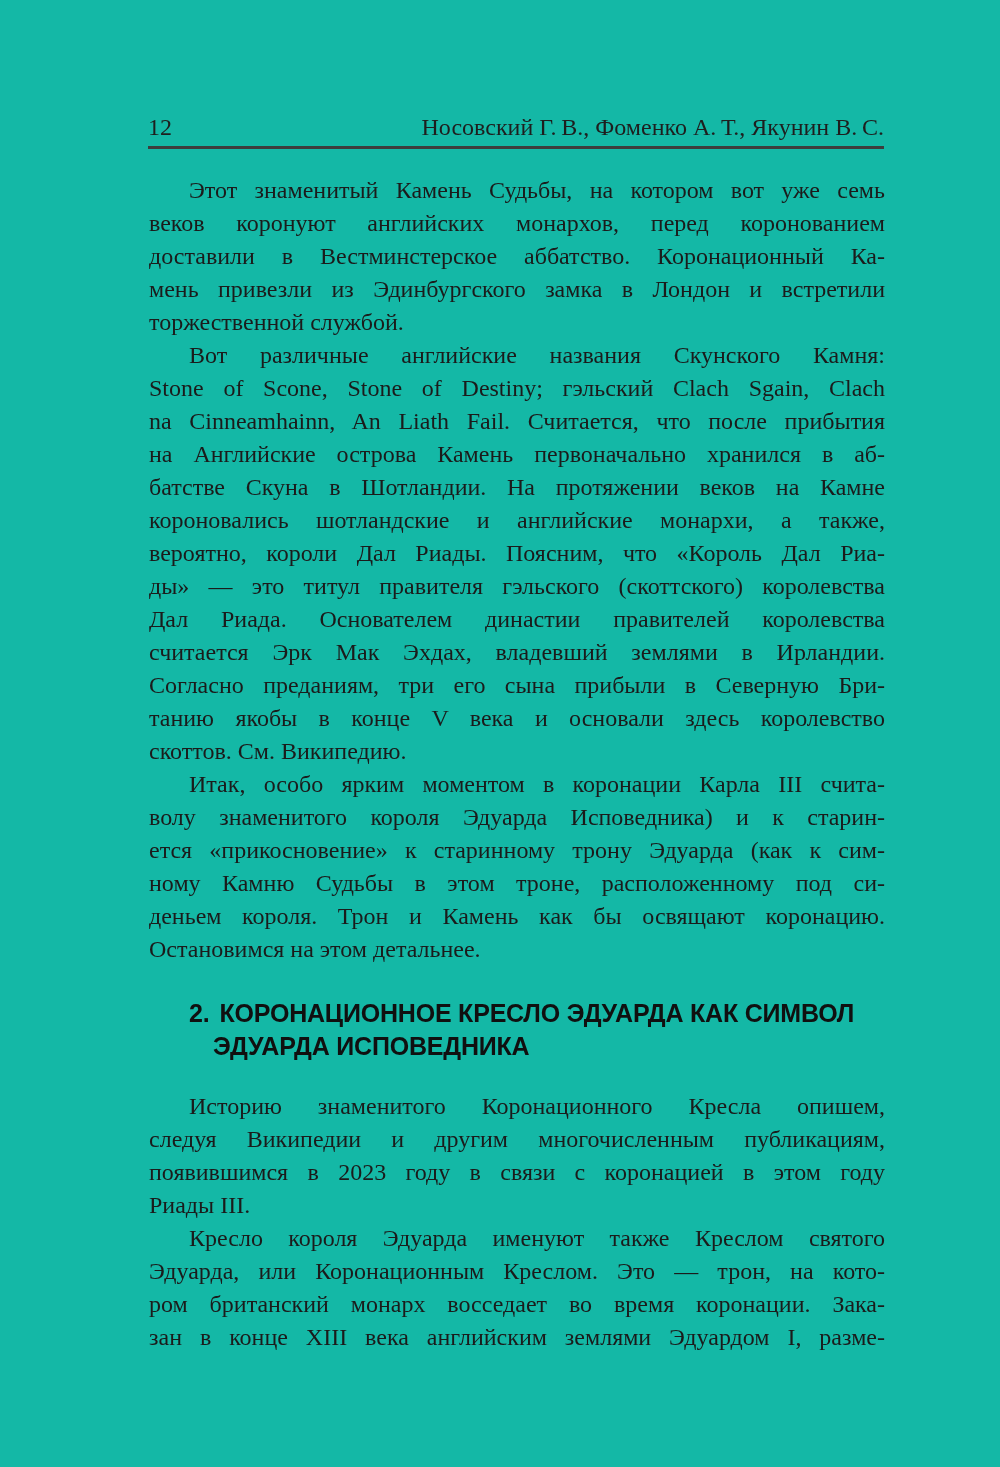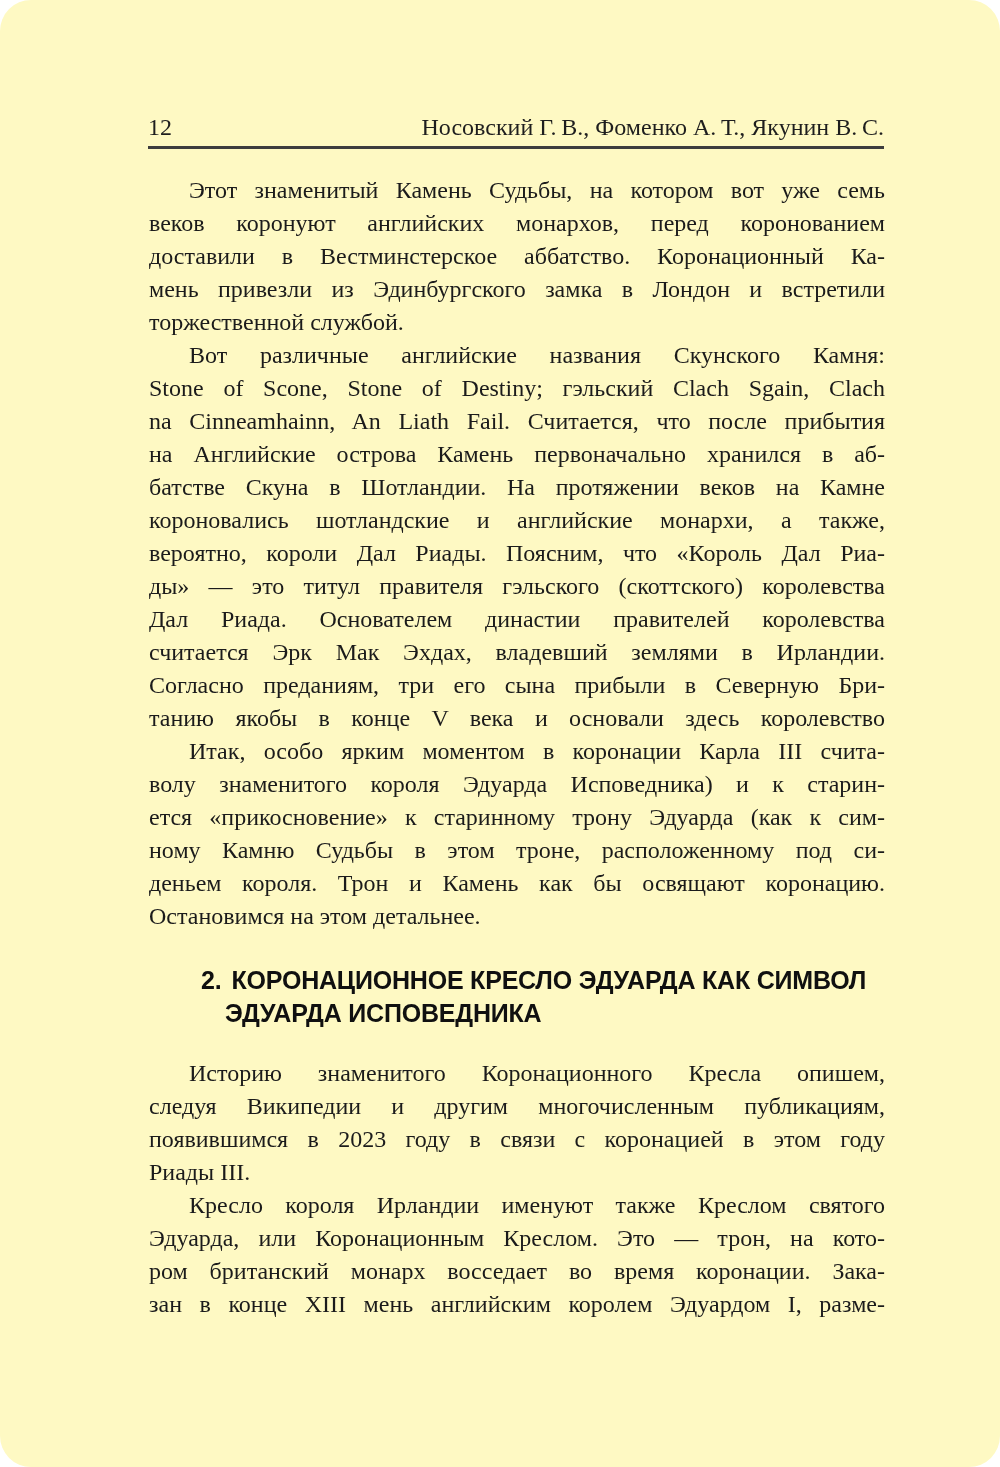--- a/index.html
+++ b/index.html
@@ -8,22 +8,21 @@
     height: 1467px;
     background: #ffffff;
     font-family: "Liberation Serif", "DejaVu Serif", serif;
     color: #1b1b1b;
     overflow: hidden;
   }
   .page {
     position: relative;
     width: 1000px;
     height: 1467px;
-    background: #fef9c3;
-    border-radius: 31px;
+    background: #14b8a6;
   }
   
   .header {
     position: absolute;
     left: 148px;
     top: 112px;
     width: 736px;
     display: flex;
     justify-content: space-between;
     align-items: baseline;
@@ -61,21 +60,21 @@
   .line.last { text-align-last: left; }
   
   .heading {
     margin: 31px 0 27px 40px;
     font-family: "Liberation Sans", "DejaVu Sans", sans-serif;
     font-weight: 700;
     font-size: 25px;
     letter-spacing: -0.2px;
     color: #101010;
   }
-  .h-line { line-height: 33px; white-space: nowrap; margin-left: 12px; }
+  .h-line { line-height: 33px; white-space: nowrap; }
   .h-num { margin-right: 10px; }
   .h-rest { padding-left: 24px; }
 </style>
 </head>
 <body>
 
 <div class="page">
   <div class="header">
     <span>12</span>
     <span>Носовский Г. В., Фоменко А. Т., Якунин В. С.</span>
@@ -95,39 +94,40 @@
         <div class="line">na Cinneamhainn, An Liath Fail. Считается, что после прибытия</div>
         <div class="line">на Английские острова Камень первоначально хранился в аб-</div>
         <div class="line">батстве Скуна в Шотландии. На протяжении веков на Камне</div>
         <div class="line">короновались шотландские и английские монархи, а также,</div>
         <div class="line">вероятно, короли Дал Риады. Поясним, что «Король Дал Риа-</div>
         <div class="line">ды» — это титул правителя гэльского (скоттского) королевства</div>
         <div class="line">Дал Риада. Основателем династии правителей королевства</div>
         <div class="line">считается Эрк Мак Эхдах, владевший землями в Ирландии.</div>
         <div class="line">Согласно преданиям, три его сына прибыли в Северную Бри-</div>
         <div class="line">танию якобы в конце V века и основали здесь королевство</div>
+        <div class="line last">скоттов. См. Википедию.</div>
       </div>
       <div class="para">
         <div class="line first">Итак, особо ярким моментом в коронации Карла III счита-</div>
         <div class="line">волу знаменитого короля Эдуарда Исповедника) и к старин-</div>
         <div class="line">ется «прикосновение» к старинному трону Эдуарда (как к сим-</div>
         <div class="line">ному Камню Судьбы в этом троне, расположенному под си-</div>
         <div class="line">деньем короля. Трон и Камень как бы освящают коронацию.</div>
         <div class="line last">Остановимся на этом детальнее.</div>
       </div>
       <div class="heading">
         <div class="h-line"><span class="h-num">2.</span><span>КОРОНАЦИОННОЕ КРЕСЛО ЭДУАРДА КАК СИМВОЛ</span></div>
         <div class="h-line h-rest"><span>ЭДУАРДА ИСПОВЕДНИКА</span></div>
       </div>
       <div class="para">
         <div class="line first">Историю знаменитого Коронационного Кресла опишем,</div>
         <div class="line">следуя Википедии и другим многочисленным публикациям,</div>
         <div class="line">появившимся в 2023 году в связи с коронацией в этом году</div>
         <div class="line last">Риады III.</div>
       </div>
       <div class="para">
-        <div class="line first">Кресло короля Ирландии именуют также Креслом святого</div>
+        <div class="line first">Кресло короля Эдуарда именуют также Креслом святого</div>
         <div class="line">Эдуарда, или Коронационным Креслом. Это — трон, на кото-</div>
         <div class="line">ром британский монарх восседает во время коронации. Зака-</div>
-        <div class="line">зан в конце XIII мень английским королем Эдуардом I, разме-</div>
+        <div class="line">зан в конце XIII века английским землями Эдуардом I, разме-</div>
       </div>
     </div>
 </div>
 
 </body></html>

